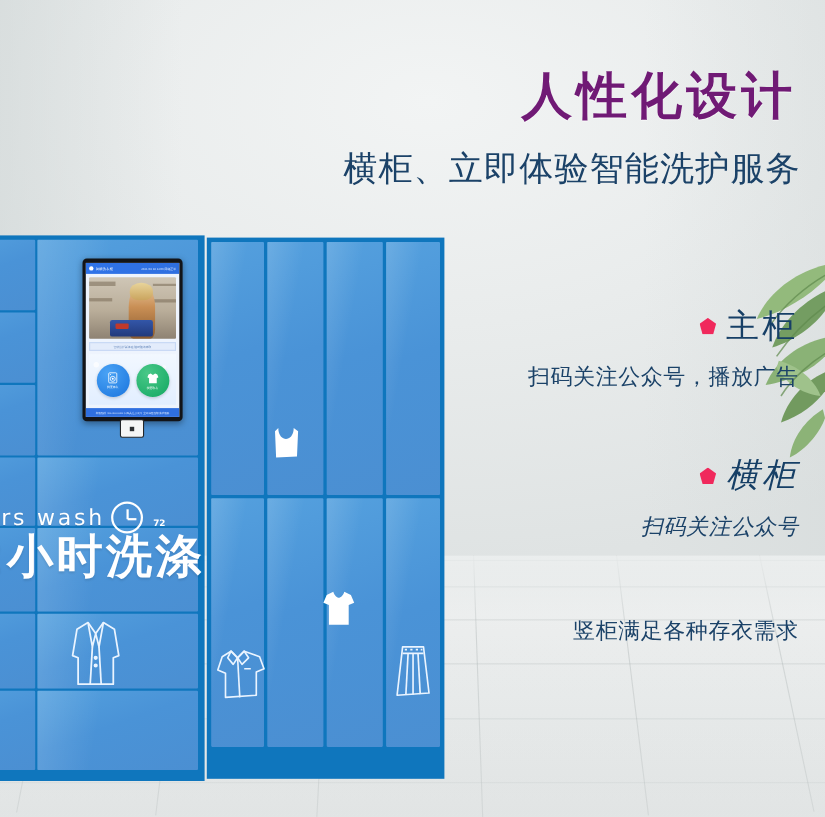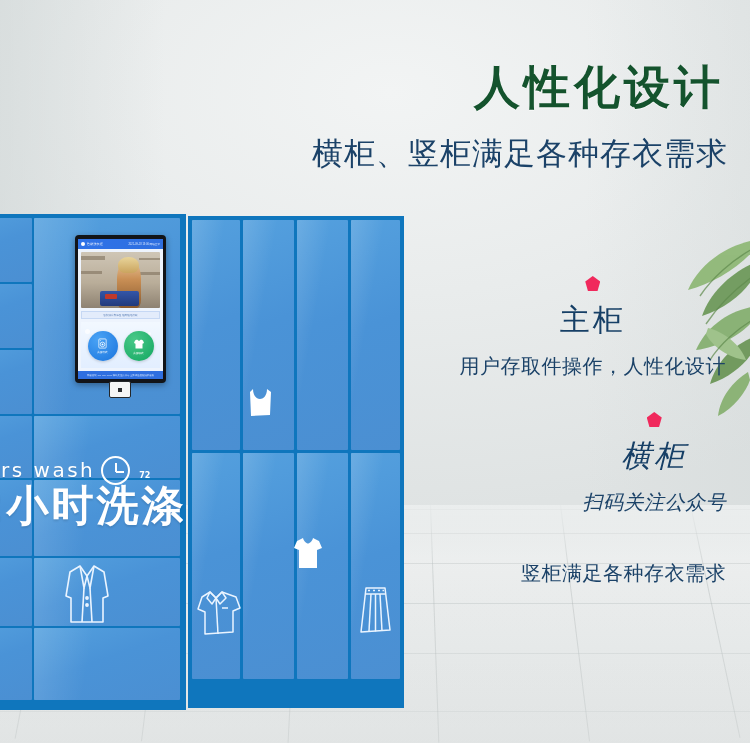--- a/index.html
+++ b/index.html
@@ -155,36 +155,35 @@
     font-family:"DejaVu Sans","Liberation Sans",sans-serif;
     text-shadow:0 2px 2px rgba(0,0,0,.10);
   }
 
   
   .ic { position:absolute; pointer-events:none; }
 
   
   .headline{
     position:absolute; right:26px; top:57px; text-align:right;
-    font-size:46px; font-weight:bold; color:#14532d; letter-spacing:4px;
+    font-size:46px; font-weight:bold; color:#701a75; letter-spacing:4px;
     font-family:"DejaVu Sans","Liberation Sans",sans-serif;
     text-shadow:0 1px 0 rgba(255,255,255,.6);
   }
   .subhead{
     position:absolute; right:22px; top:133px; text-align:right;
     font-size:31px; color:#1b4268; letter-spacing:1px;
     font-family:"DejaVu Sans","Liberation Sans",sans-serif;
   }
 
   .feat{ position:absolute; text-align:right; }
   .feat-ttl{
     display:flex; align-items:center; justify-content:flex-end; gap:9px;
     font-size:30px; color:#163f66; letter-spacing:3px;
     font-family:"DejaVu Sans","Liberation Sans",sans-serif;
-    flex-direction:column;
   }
   .pent{
     width:15px;height:15px;background:#f0295c; flex:none;
     clip-path:polygon(50% 0%, 100% 36%, 82% 100%, 18% 100%, 0% 36%);
   }
   .feat-sub{
     margin-top:12px; font-size:20px; color:#1b4268; letter-spacing:.5px;
     font-family:"DejaVu Sans","Liberation Sans",sans-serif; white-space:nowrap;
   }
   .f1{ right:24px; top:276px; }
@@ -368,28 +367,28 @@
       <path d="M16.5 8 L16.5 45.5"></path>
       <path d="M21 8 L23 45"></path>
       <path d="M9 4.5 L11 4.5"></path>
         <path d="M14 4.5 L16 4.5"></path>
       <path d="M19 4.5 L21 4.5"></path>
         <path d="M23.5 4.5 L25 4.5"></path>
     </g>
   </svg>
 
   <div class="headline">人性化设计</div>
-  <div class="subhead">横柜、竖柜满足各种存衣需求</div>
+  <div class="subhead">横柜、立即体验智能洗护服务</div>
 
   <div class="feat f1">
     <div class="feat-ttl">
       <span class="pent"></span>
       <span>主柜</span>
     </div>
-    <div class="feat-sub">用户存取件操作，人性化设计</div>
+    <div class="feat-sub">扫码关注公众号，播放广告</div>
   </div>
 
   <div class="feat f2">
     <div class="feat-ttl">
       <span class="pent"></span>
       <span>横柜</span>
     </div>
     <div class="feat-sub">扫码关注公众号</div>
   </div>
 

